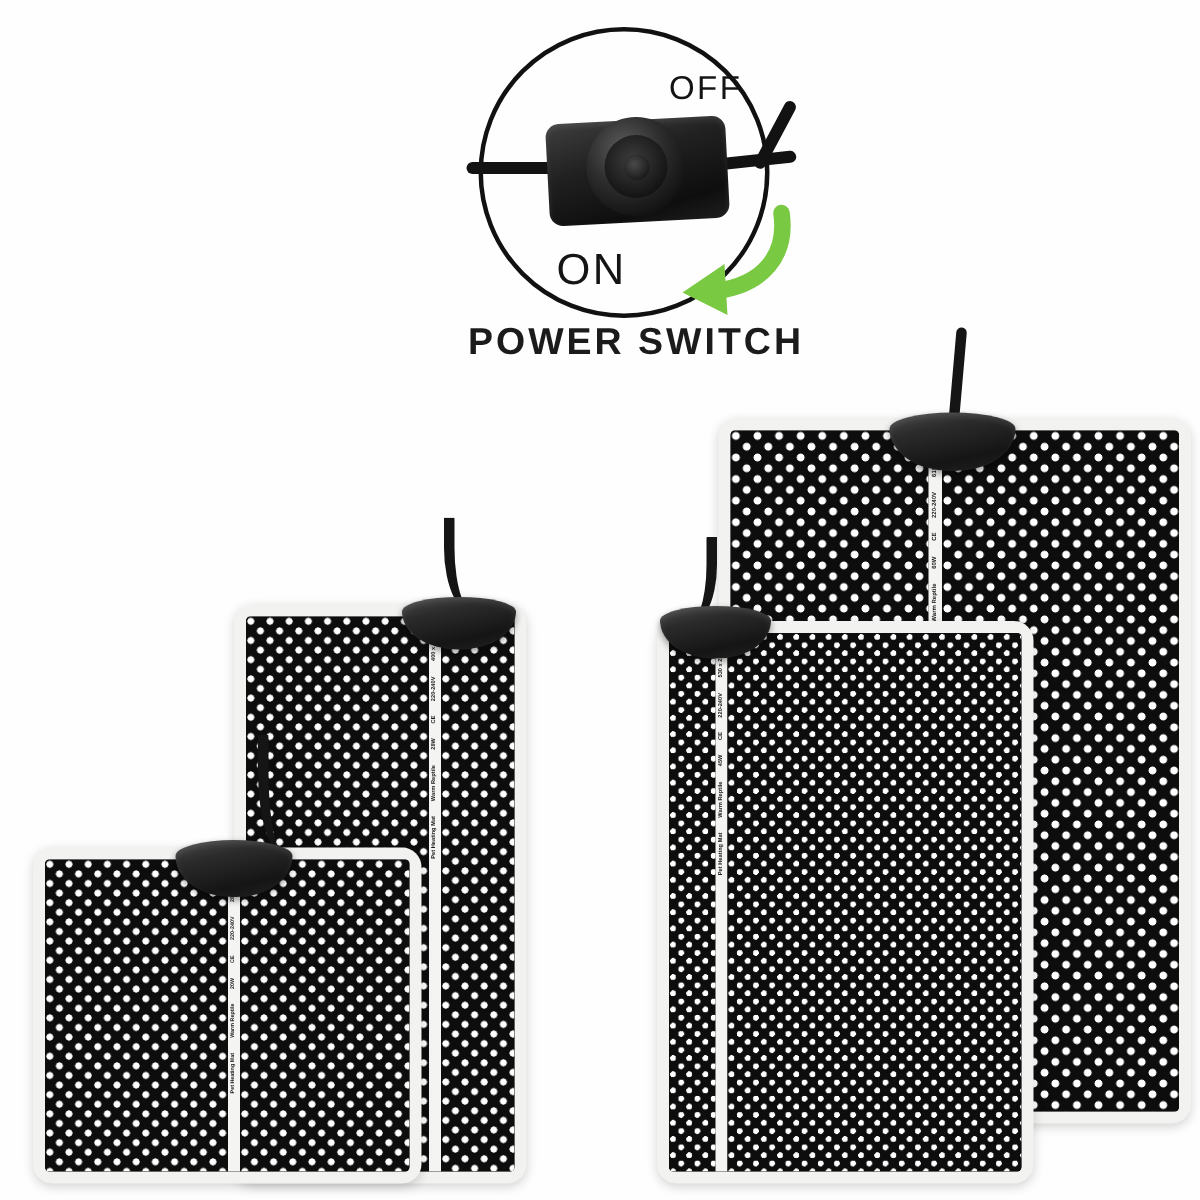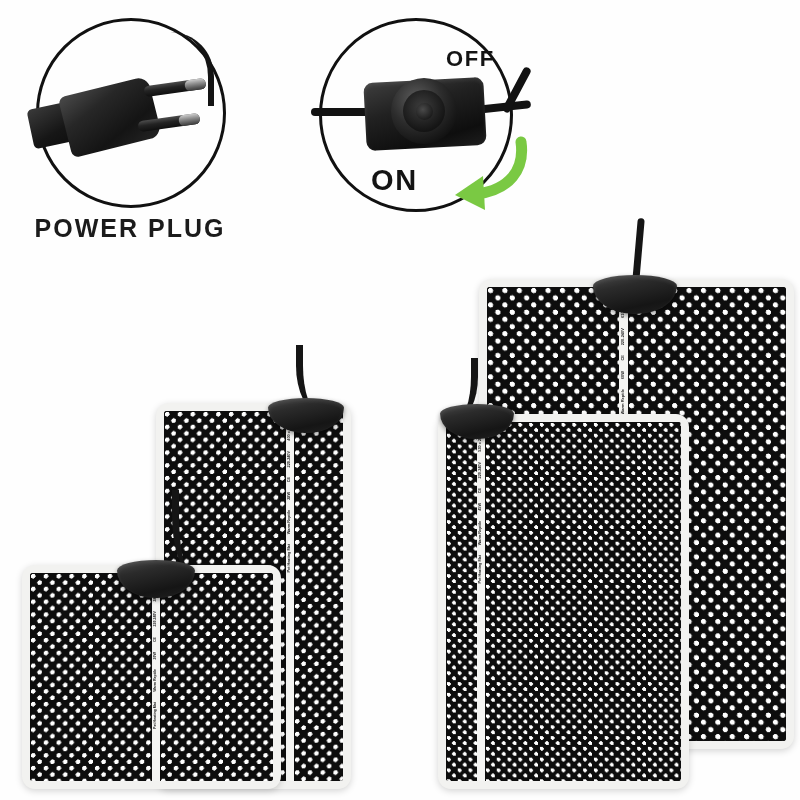--- a/index.html
+++ b/index.html
@@ -89,21 +89,21 @@
     background: radial-gradient(circle at 45% 40%, #3d3d3d, #151515 70%, #0b0b0b);
   }
   .sw-dial-nub {
     position: absolute;
     border-radius: 50%;
     background: radial-gradient(circle at 40% 38%, #4a4a4a, #1a1a1a 75%);
   }
   .sw-label {
     position: absolute;
     color: #141414;
-    font-weight: 700;
+    font-weight: 400;
     letter-spacing: 1.6px;
     white-space: nowrap;
   }
   .sw-arrow { position: absolute; }
 
   
   .pad {
     position: absolute;
     background: #f2f2f0;
     border-radius: 13px;
@@ -266,37 +266,20 @@
         <div class="spec-line" style="font-size:3.6px;">Warm Reptile</div>
         <div class="spec-line" style="font-size:3.6px;">Pet Heating Mat</div>
       </div>
       <div class="mesh" style="flex:1 1 auto;"></div>
     </div>
   </div>
   <div class="lead" style="left:172px; top:490px; width:22px; height:82px;"></div>
   <div class="connector" style="left:117px; top:560px; width:78px; height:38px;"></div>
 
 
-  <div class="callout" style="left:34px; top:18px; width:200px; height:230px;">
-    <div class="callout-ring" style="left:2px; top:0px; width:190px; height:190px;"></div>
-
-    <div class="plug-wrap" style="left:0px; top:50px; width:200px; height:110px;">
-
-      <div class="plug-cord" style="left:118px; top:-36px; width:62px; height:74px;"></div>
-
-      <div class="plug-neck" style="left:-4px; top:36px; width:56px; height:40px; transform:rotate(-12deg); border-radius:5px 3px 3px 5px;"></div>
-
-      <div class="plug-body" style="left:30px; top:18px; width:92px; height:62px; transform:rotate(-14deg);"></div>
-
-      <div class="plug-pin" style="left:110px; top:14px; width:62px; transform:rotate(-8deg);"></div>
-      <div class="plug-pin" style="left:104px; top:49px; width:62px; transform:rotate(-8deg);"></div>
-    </div>
-
-    <div class="callout-caption" style="left:-14px; top:196px; width:220px; font-size:25px;">POWER PLUG</div>
-  </div>
 
   <div class="callout" style="left:305px; top:18px; width:250px; height:230px;">
     <div class="callout-ring" style="left:14px; top:0px; width:194px; height:194px;"></div>
 
     <div class="sw-cable" style="left:6px; top:90px; width:78px; height:8px;"></div>
 
     <div class="sw-cable" style="left:152px; top:86px; width:74px; height:8px; transform:rotate(-6deg);"></div>
     <div class="sw-cable" style="left:196px; top:44px; width:8px; height:50px; transform:rotate(28deg); transform-origin:bottom center;"></div>
 
     <div class="sw-body" style="left:60px; top:62px; width:120px; height:68px;"></div>
@@ -305,15 +288,16 @@
     <div class="sw-dial-nub" style="left:111px; top:85px; width:17px; height:17px;"></div>
 
     <div class="sw-label" style="left:141px; top:28px; font-size:22px;">OFF</div>
     <div class="sw-label" style="left:66px; top:146px; font-size:29px;">ON</div>
 
     <svg class="sw-arrow" style="left:120px; top:118px;" width="110" height="74" viewBox="0 0 110 74">
       <path d="M96 6 C100 34, 84 54, 52 58" fill="none" stroke="#7ac943" stroke-width="11" stroke-linecap="round"></path>
       <path d="M58 40 L30 59 L60 74 Z" fill="#7ac943"></path>
     </svg>
 
+    <div class="callout-caption" style="left:-6px; top:196px; width:250px; font-size:25px;">POWER SWITCH</div>
   </div>
 
 </div>
 
 </body></html>

